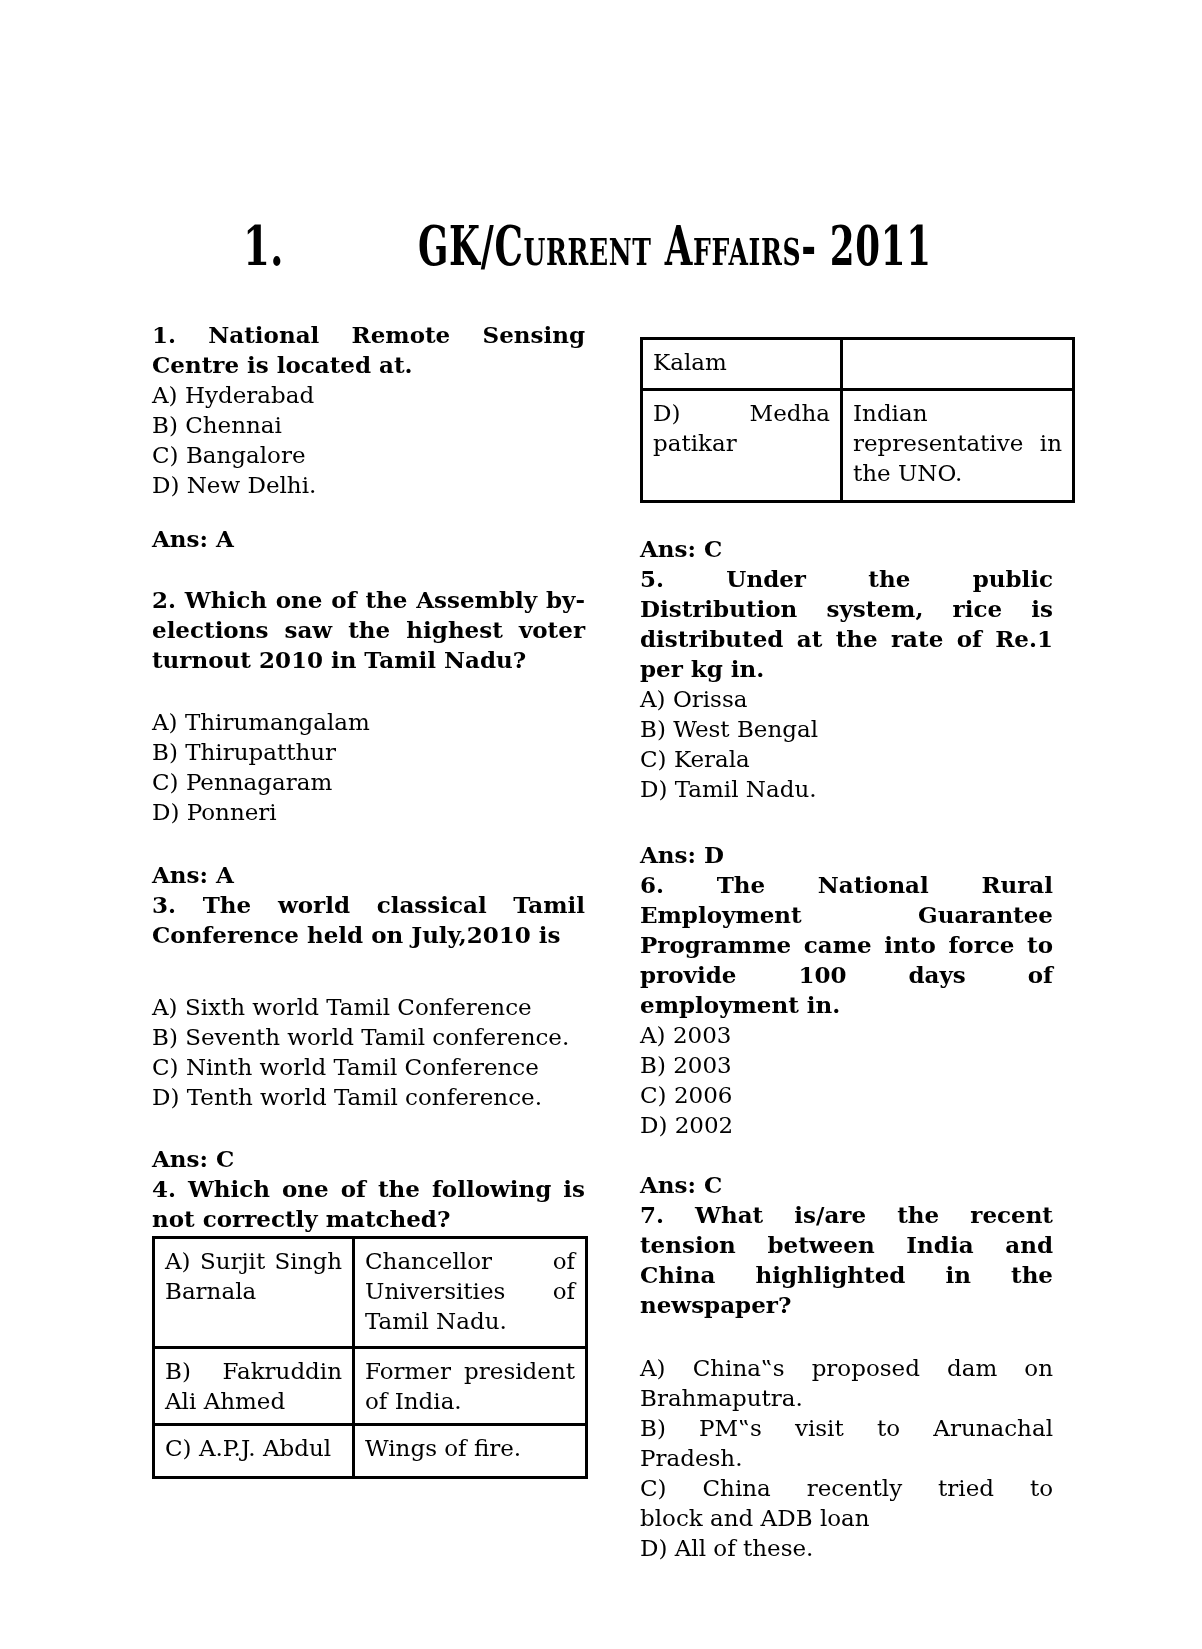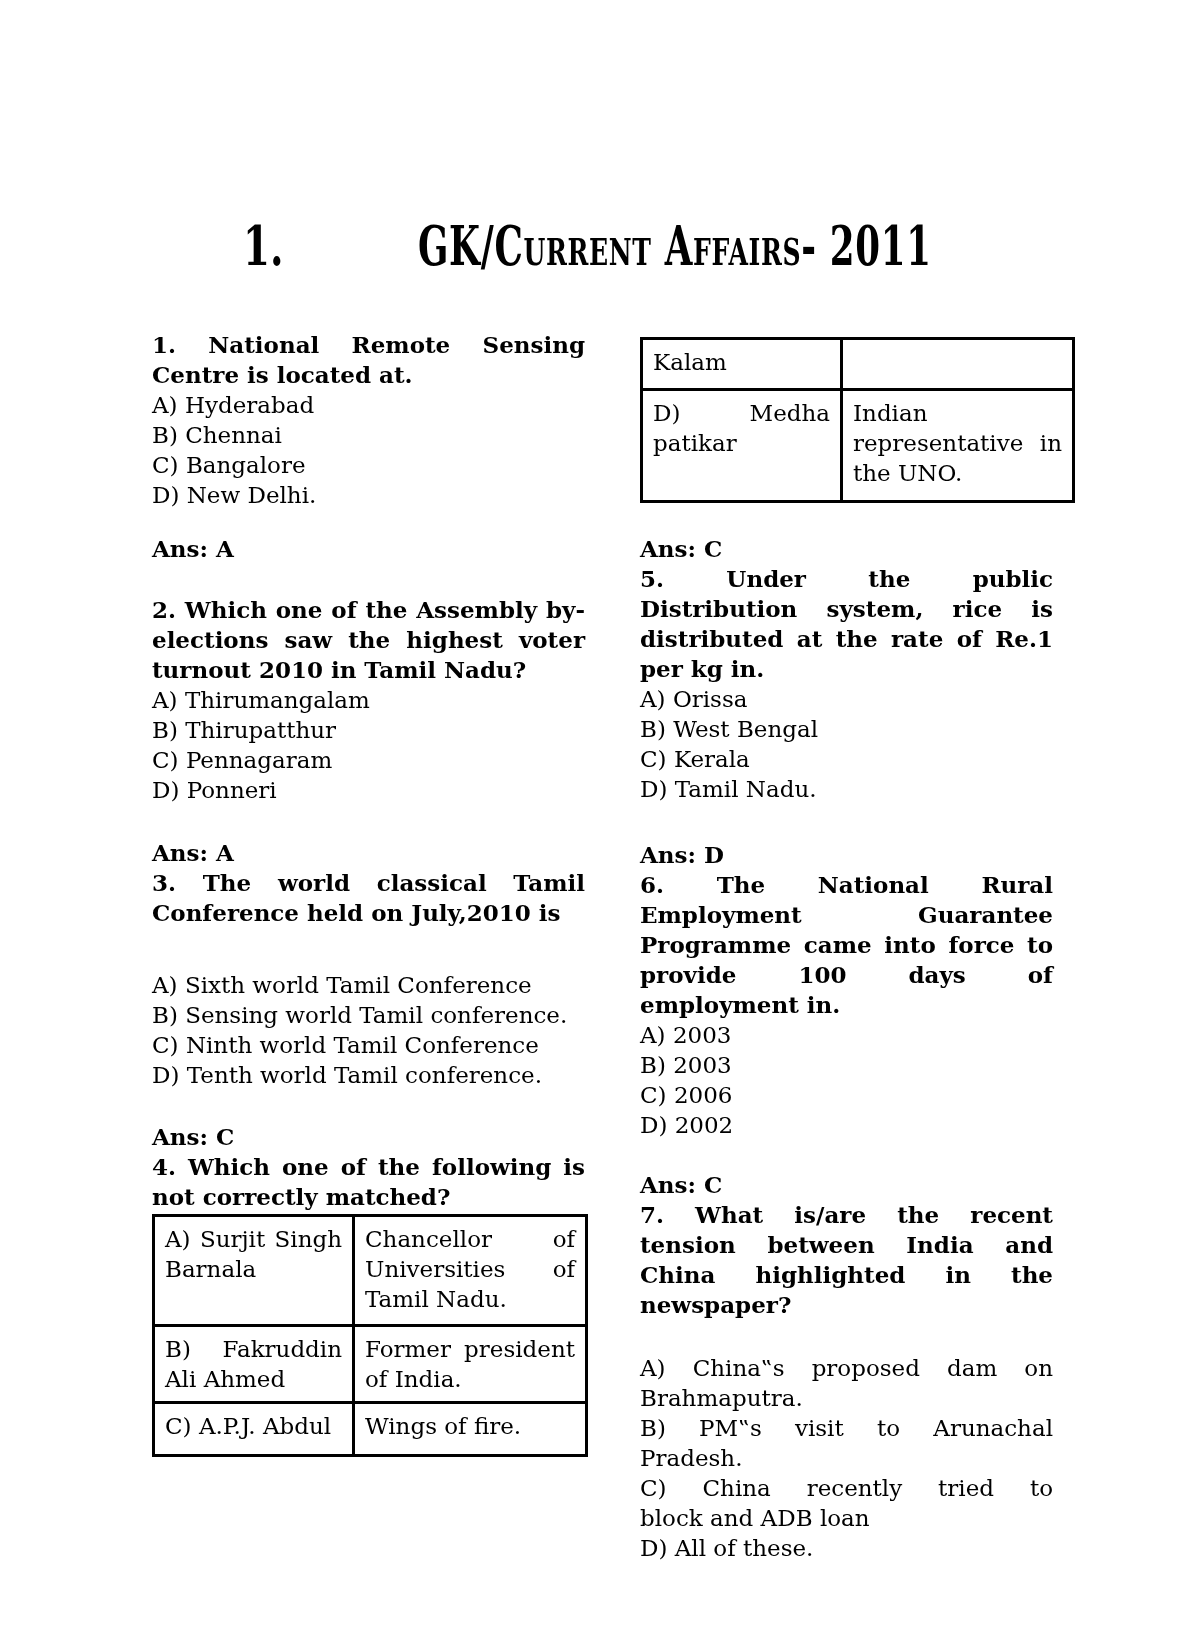--- a/index.html
+++ b/index.html
@@ -24,21 +24,21 @@
     position: absolute; left: 418px; top: 219px;
     font-size: 54px; font-weight: bold; line-height: 1;
     font-variant: small-caps;
     transform: scaleX(0.66); transform-origin: 0 0;
     white-space: nowrap;
     letter-spacing: 1px;
   }
 
   
   .col { position: absolute; font-size: 23px; line-height: 30px; }
-  .col-left  { left: 152px; top: 330px; width: 433px; }
+  .col-left  { left: 152px; top: 320px; width: 433px; }
   .col-right { left: 640px; top: 302px; width: 413px; }
 
   p { margin: 0; }
   .q   { font-weight: bold; text-align: justify; }
   .ans { font-weight: bold; }
   .opt { text-align: justify; }
   .forcejust { text-align: justify; text-align-last: justify; }
 
   
   table.match {
@@ -72,32 +72,32 @@
     <p class="q">1. National Remote Sensing Centre is located at.</p>
     <div>
       <p class="opt">A) Hyderabad</p>
       <p class="opt">B) Chennai</p>
       <p class="opt">C) Bangalore</p>
       <p class="opt">D) New Delhi.</p>
     </div>
     <p class="ans" style="margin-top:24px">Ans: A</p>
 
     <p class="q" style="margin-top:31px">2. Which one of the Assembly by-elections saw the highest voter turnout 2010 in Tamil Nadu?</p>
-    <div style="">
+    <div style="margin-top:32px">
       <p class="opt">A) Thirumangalam</p>
       <p class="opt">B) Thirupatthur</p>
       <p class="opt">C) Pennagaram</p>
       <p class="opt">D) Ponneri</p>
     </div>
     <p class="ans" style="margin-top:33px">Ans: A</p>
 
     <p class="q">3. The world classical Tamil Conference held on July,2010 is</p>
     <div style="margin-top:42px">
       <p class="opt">A) Sixth world Tamil Conference</p>
-      <p class="opt">B) Sensing world Tamil conference.</p>
+      <p class="opt">B) Seventh world Tamil conference.</p>
       <p class="opt">C) Ninth world Tamil Conference</p>
       <p class="opt">D) Tenth world Tamil conference.</p>
     </div>
     <p class="ans" style="margin-top:32px">Ans: C</p>
 
     <p class="q">4. Which one of the following is not correctly matched?</p>
 
     <table class="match t-left" style="margin-top:2px">
       <colgroup>
           <col style="width:200px">

